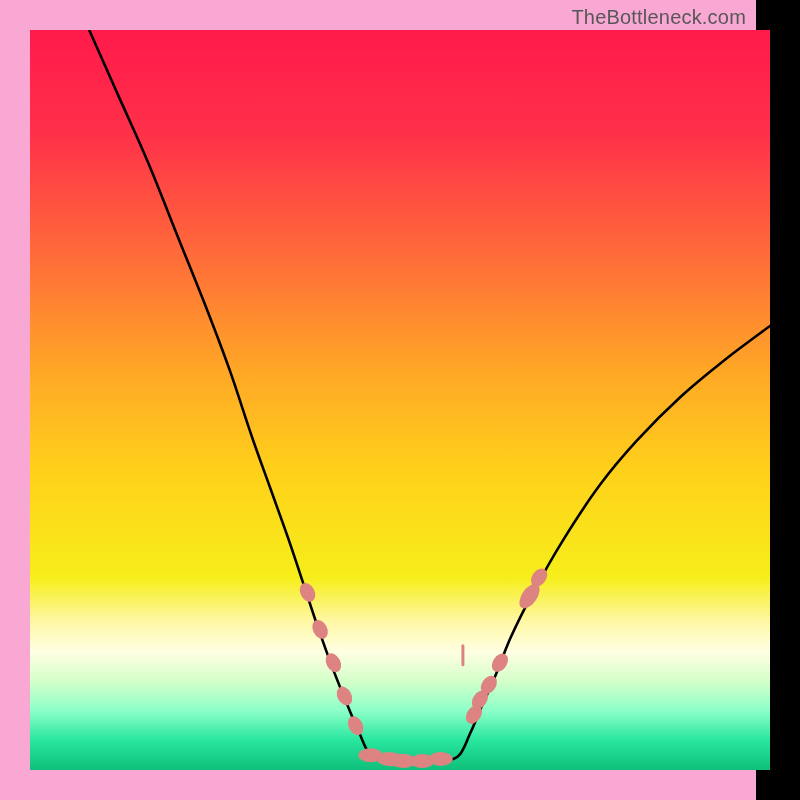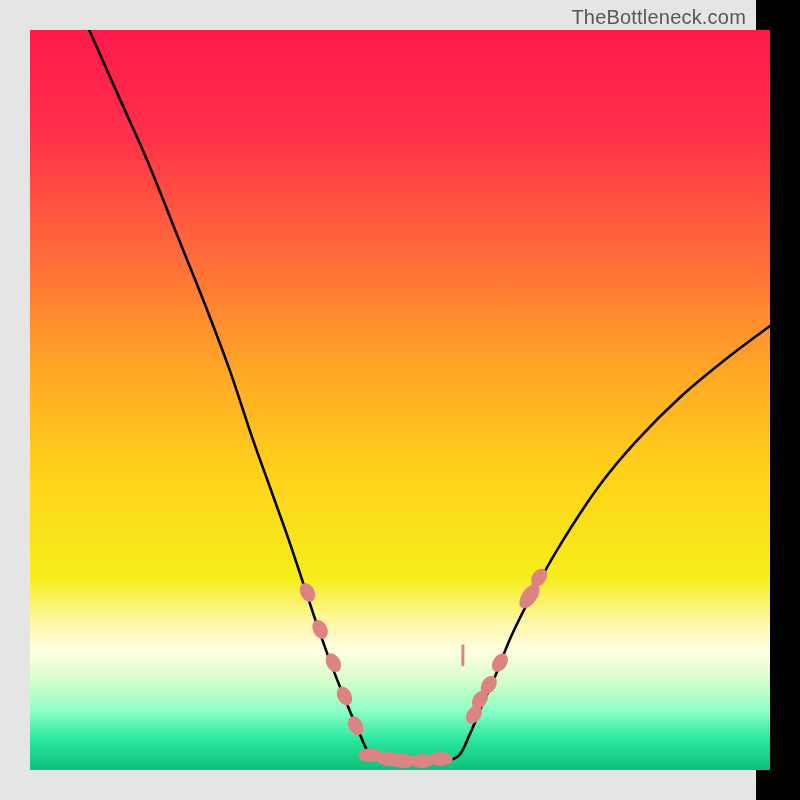--- a/index.html
+++ b/index.html
@@ -8,21 +8,21 @@
     width: 800px;
     height: 800px;
     overflow: hidden;
     background: #000;
     font-family: Arial, Helvetica, sans-serif;
   }
   .stage {
     position: relative;
     width: 756px;
     height: 800px;
-    background: #e5e5e5;
+    background: #f9a8d4;
     text-align: center;
   }
   .plot {
     position: absolute;
     left: 30px;
     top: 30px;
     width: 740px;
     height: 740px;
     overflow: hidden;
   }

